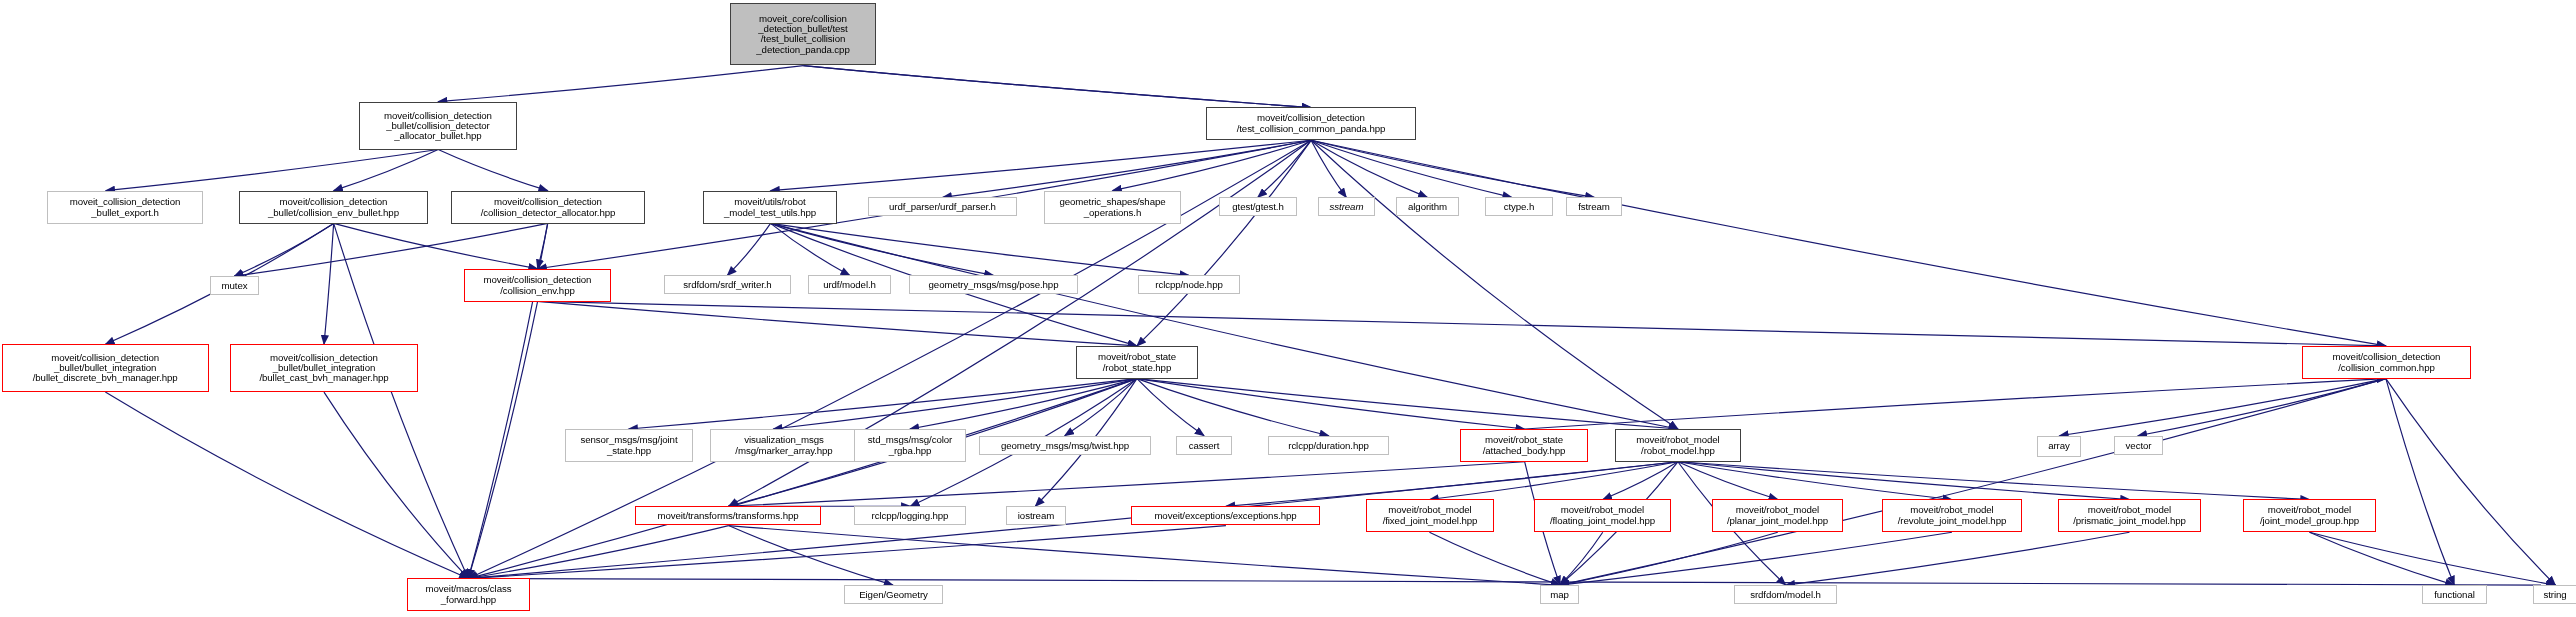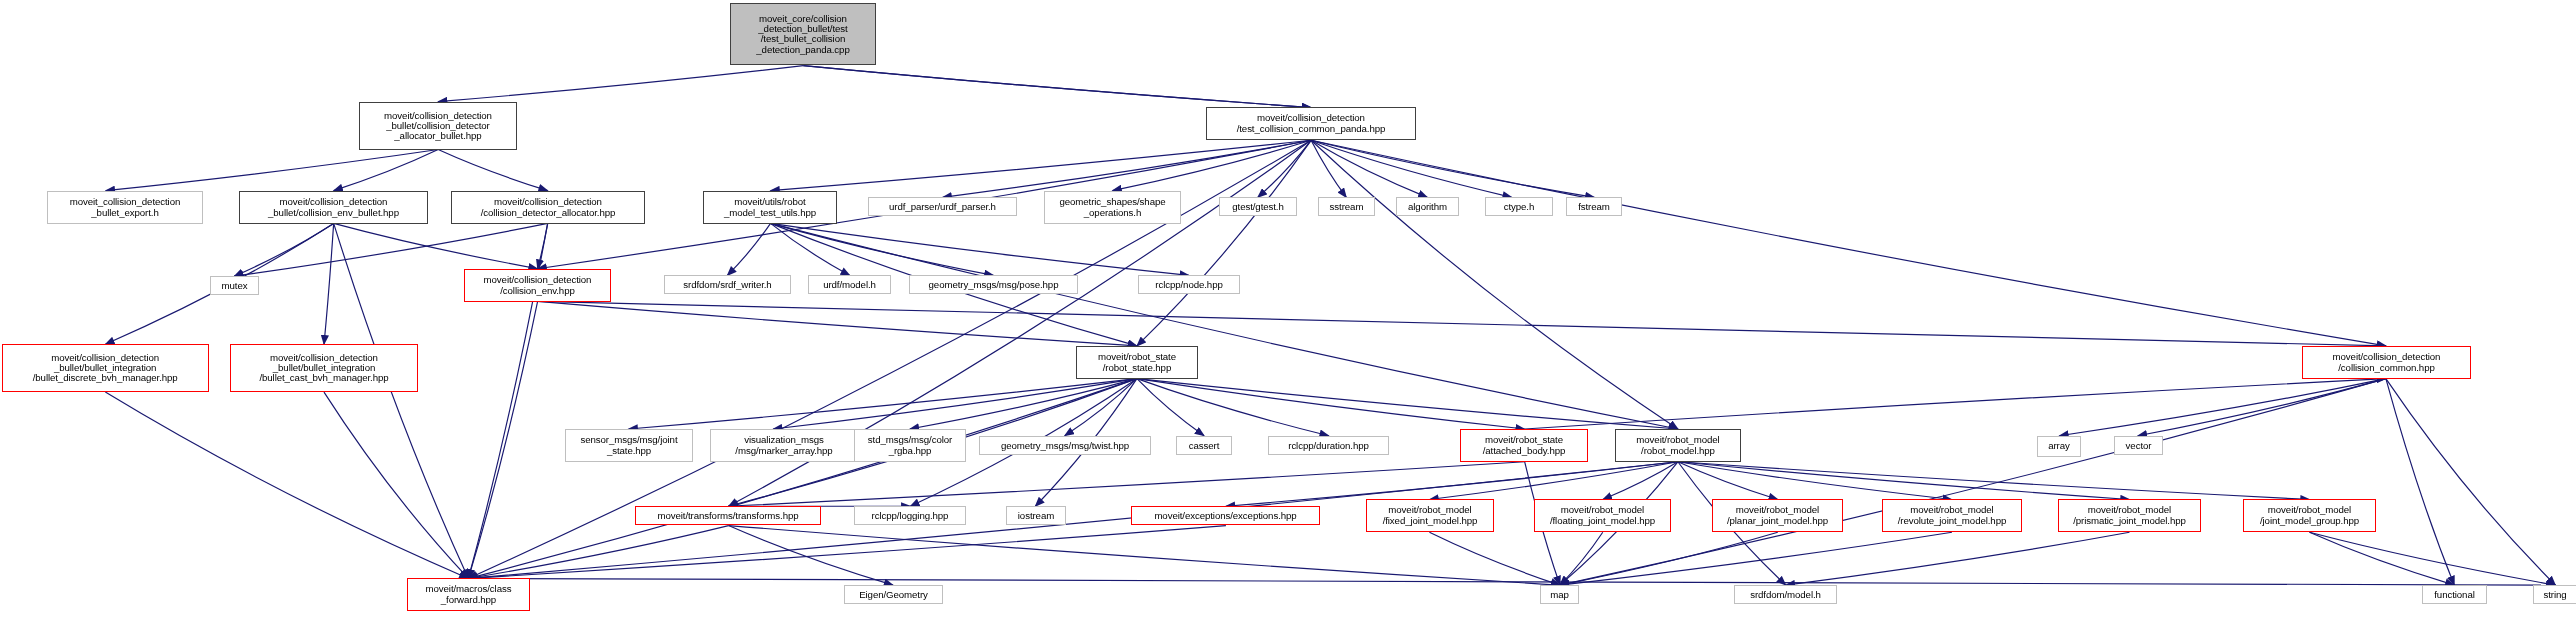--- a/index.html
+++ b/index.html
@@ -160,21 +160,21 @@
       <div class="node dark" style="left: 239px; top: 191px; width: 189px; height: 33px; font-size: 9.7px;">moveit/collision_detection
 _bullet/collision_env_bullet.hpp</div>
       <div class="node dark" style="left: 451px; top: 191px; width: 194px; height: 33px; font-size: 9.7px;">moveit/collision_detection
 /collision_detector_allocator.hpp</div>
       <div class="node dark" style="left: 703px; top: 191px; width: 134px; height: 33px; font-size: 9.7px;">moveit/utils/robot
 _model_test_utils.hpp</div>
       <div class="node " style="left: 868px; top: 197px; width: 149px; height: 19.3px; font-size: 9.7px;">urdf_parser/urdf_parser.h</div>
       <div class="node " style="left: 1044px; top: 191px; width: 137px; height: 33px; font-size: 9.7px;">geometric_shapes/shape
 _operations.h</div>
       <div class="node " style="left: 1219px; top: 197px; width: 78px; height: 19.3px; font-size: 9.7px;">gtest/gtest.h</div>
-      <div class="node " style="left: 1318px; top: 197px; width: 57px; height: 19.3px; font-size: 9.7px;">sstream</div>
+      <div class="node " style="left: 1318px; top: 197px; width: 57px; height: 19.3px; font-size: 9.7px; font-style: italic;">sstream</div>
       <div class="node " style="left: 1396px; top: 197px; width: 63px; height: 19.3px; font-size: 9.7px;">algorithm</div>
       <div class="node " style="left: 1485px; top: 197px; width: 68px; height: 19.3px; font-size: 9.7px;">ctype.h</div>
       <div class="node " style="left: 1566px; top: 197px; width: 56px; height: 19.3px; font-size: 9.7px;">fstream</div>
       <div class="node " style="left: 210px; top: 276px; width: 49px; height: 19.3px; font-size: 9.7px;">mutex</div>
       <div class="node red" style="left: 464px; top: 269px; width: 147px; height: 33px; font-size: 9.7px;">moveit/collision_detection
 /collision_env.hpp</div>
       <div class="node " style="left: 664px; top: 275px; width: 127px; height: 19.3px; font-size: 9.7px;">srdfdom/srdf_writer.h</div>
       <div class="node " style="left: 808px; top: 275px; width: 83px; height: 19.3px; font-size: 9.7px;">urdf/model.h</div>
       <div class="node " style="left: 909px; top: 275px; width: 169px; height: 19.3px; font-size: 9.7px;">geometry_msgs/msg/pose.hpp</div>
       <div class="node " style="left: 1138px; top: 275px; width: 102px; height: 19.3px; font-size: 9.7px;">rclcpp/node.hpp</div>

